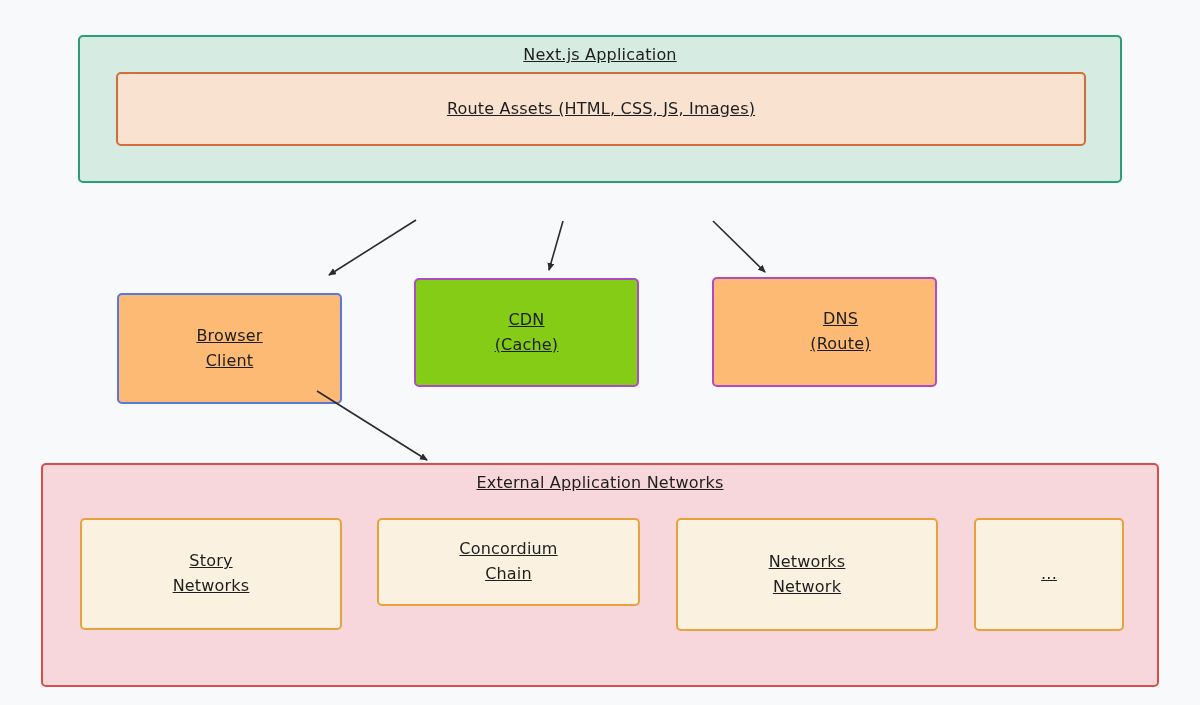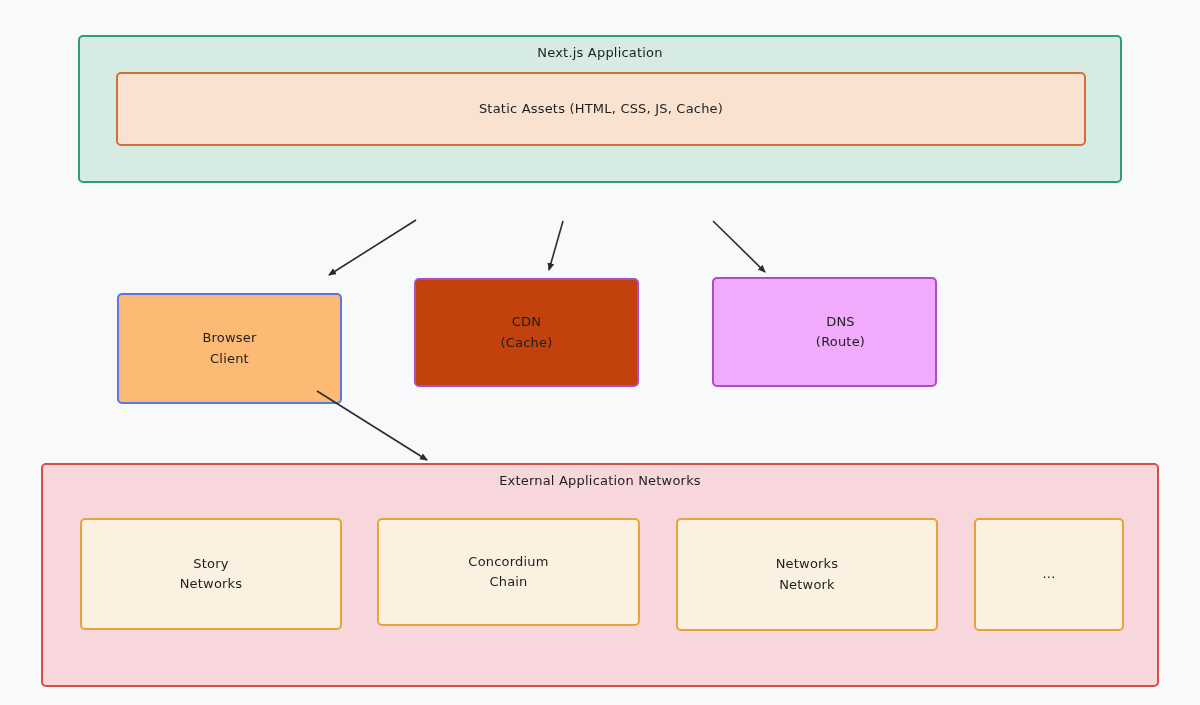--- a/index.html
+++ b/index.html
@@ -14,24 +14,25 @@
     overflow: hidden;
   }
   #canvas {
     position: relative;
     width: 1200px;
     height: 705px;
   }
   .node-label {
     white-space: pre-line;
     text-align: center;
-    font-size: 13px;
+    font-size: 16px;
     line-height: 1.55;
     color: #1e1e1e;
     letter-spacing: 0.2px;
+    text-decoration: underline;
   }
   .box {
     position: absolute;
     box-sizing: border-box;
     border-radius: 5px;
     display: flex;
     align-items: center;
     justify-content: center;
   }
   
@@ -57,61 +58,61 @@
     background: #fae2d1;
     border: 2px solid #d06f3a;
   }
   #browser-client {
     left: 117px; top: 293px; width: 225px; height: 111px;
     background: #fdba74;
     border: 2px solid #5878e0;
   }
   #cdn {
     left: 414px; top: 278px; width: 225px; height: 109px;
-    background: #c2410c;
+    background: #84cc16;
     border: 2px solid #ad4cc4;
   }
   #dns {
     left: 712px; top: 277px; width: 225px; height: 110px;
-    background: #f0abfc;
+    background: #fdba74;
     border: 2px solid #ad4cc4;
     padding-left: 32px;
   }
   #external-networks {
     left: 41px; top: 463px; width: 1118px; height: 224px;
     background: #f7d7db;
     border: 2px solid #d84c4c;
   }
   .cream {
     background: #fbf1e1;
     border: 2px solid #e8a23c;
   }
   #story-protocol   { left: 80px;  top: 518px; width: 262px; height: 112px; }
-  #concordium-chain { left: 377px; top: 518px; width: 263px; height: 108px; }
+  #concordium-chain { left: 377px; top: 518px; width: 263px; height: 88px; }
   #livepeer-network { left: 676px; top: 518px; width: 262px; height: 113px; }
   #more-networks    { left: 974px; top: 518px; width: 150px; height: 113px; }
   #arrow-layer {
     position: absolute;
     left: 0; top: 0;
     width: 1200px;
     height: 705px;
     pointer-events: none;
   }
 </style>
 </head>
 <body>
 
 <div id="canvas">
 
   <div id="nextjs-container" class="container">
     <div class="container-title node-label">Next.js Application</div>
   </div>
 
   <div id="static-assets" class="box">
-    <div class="node-label">Static Assets (HTML, CSS, JS, Cache)</div>
+    <div class="node-label">Route Assets (HTML, CSS, JS, Images)</div>
   </div>
 
   <div id="browser-client" class="box">
     <div class="node-label">Browser
 Client</div>
   </div>
 
   <div id="cdn" class="box">
     <div class="node-label">CDN
 (Cache)</div>

